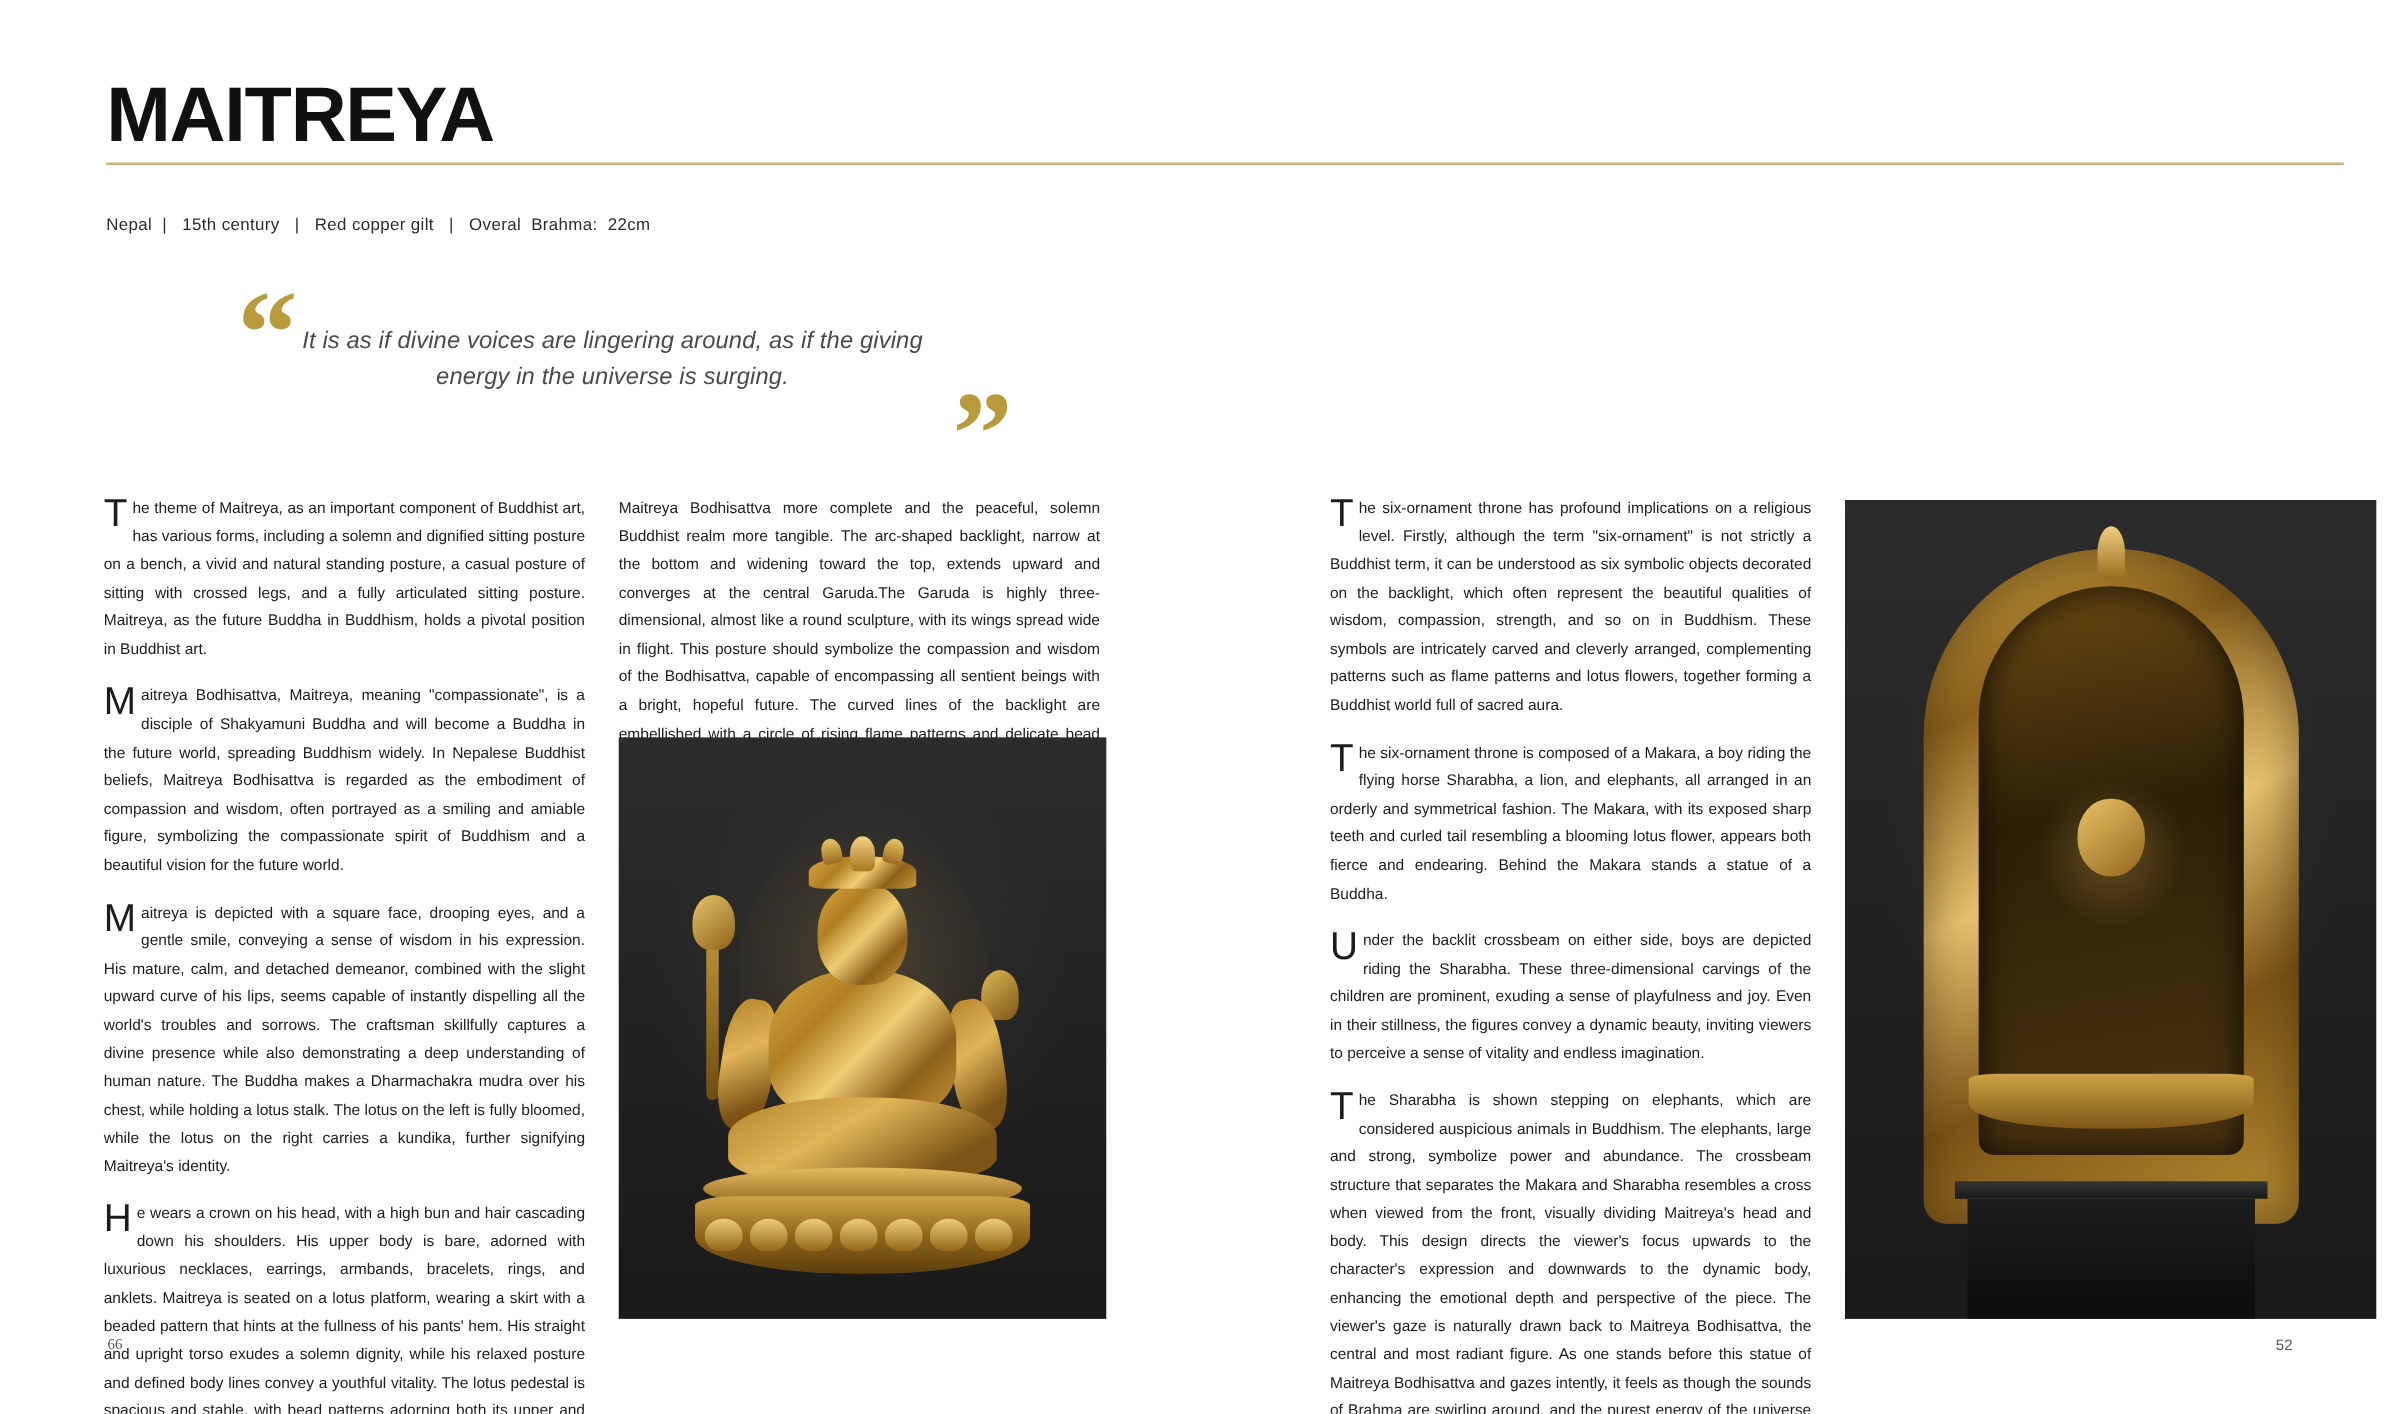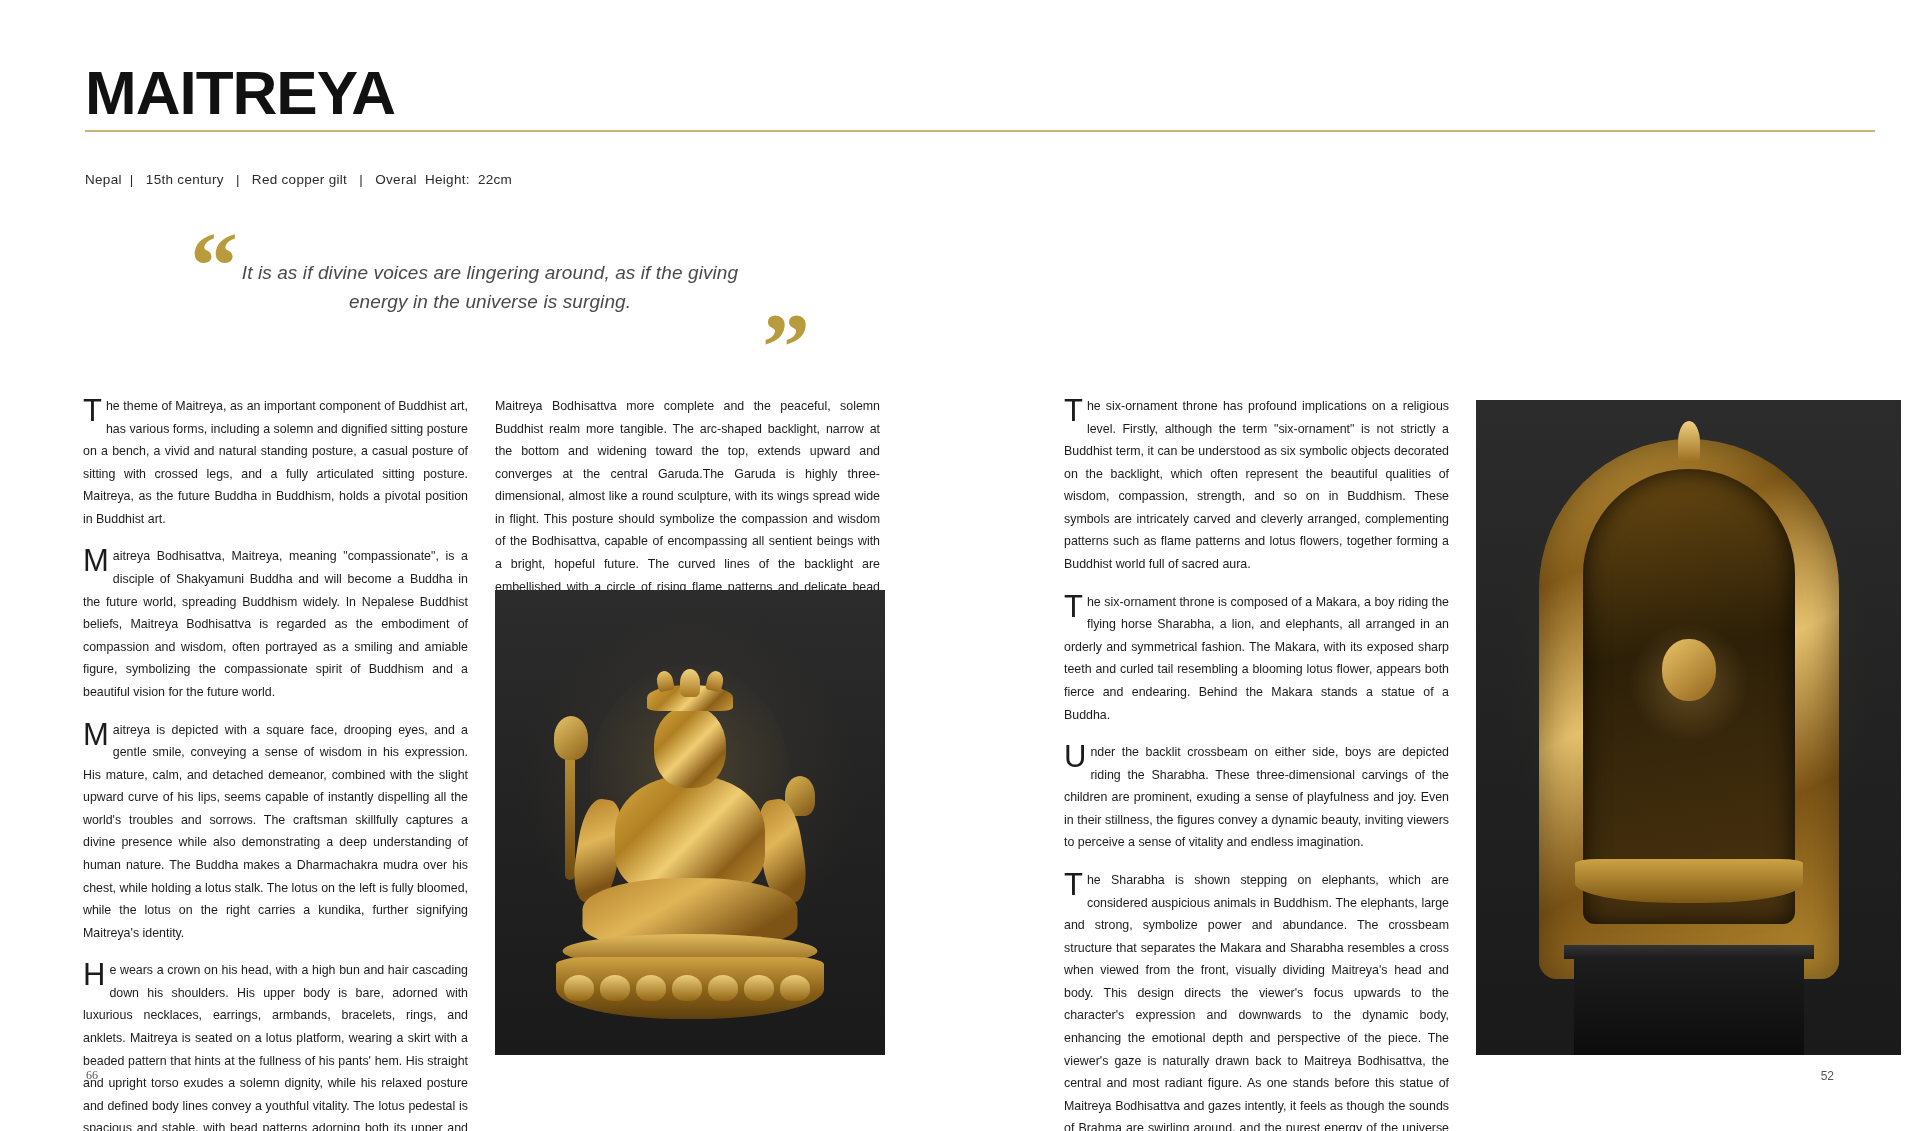--- a/index.html
+++ b/index.html
@@ -263,21 +263,21 @@
 
 <div class="spread">
 
   <div class="page">
 
     <div class="masthead">
       <div class="title-rule" style="background: rgb(201, 180, 119);"></div>
       <div class="title">MAITREYA</div>
     </div>
 
-    <div class="meta">Nepal  |   15th century   |   Red copper gilt   |   Overal  Height:  22cm</div>
+    <div class="meta">Nepal  |   15th century   |   Red copper gilt   |   Overal  Brahma:  22cm</div>
 
     <div class="pullquote">
       <span class="qmark qmark-open" style="color: rgb(184, 155, 60);">“</span>
       <div class="pq-text">It is as if divine voices are lingering around, as if the giving energy in the universe is surging.</div>
       <span class="qmark qmark-close" style="color: rgb(184, 155, 60);">”</span>
     </div>
 
     <div class="col c1">
       <p class="dropcap">The theme of Maitreya, as an important component of Buddhist art, has various forms, including a solemn and dignified sitting posture on a bench, a vivid and natural standing posture, a casual posture of sitting with crossed legs, and a fully articulated sitting posture. Maitreya, as the future Buddha in Buddhism, holds a pivotal position in Buddhist art.</p>
       <p class="dropcap">Maitreya Bodhisattva, Maitreya, meaning "compassionate", is a disciple of Shakyamuni Buddha and will become a Buddha in the future world, spreading Buddhism widely. In Nepalese Buddhist beliefs, Maitreya Bodhisattva is regarded as the embodiment of compassion and wisdom, often portrayed as a smiling and amiable figure, symbolizing the compassionate spirit of Buddhism and a beautiful vision for the future world.</p>

